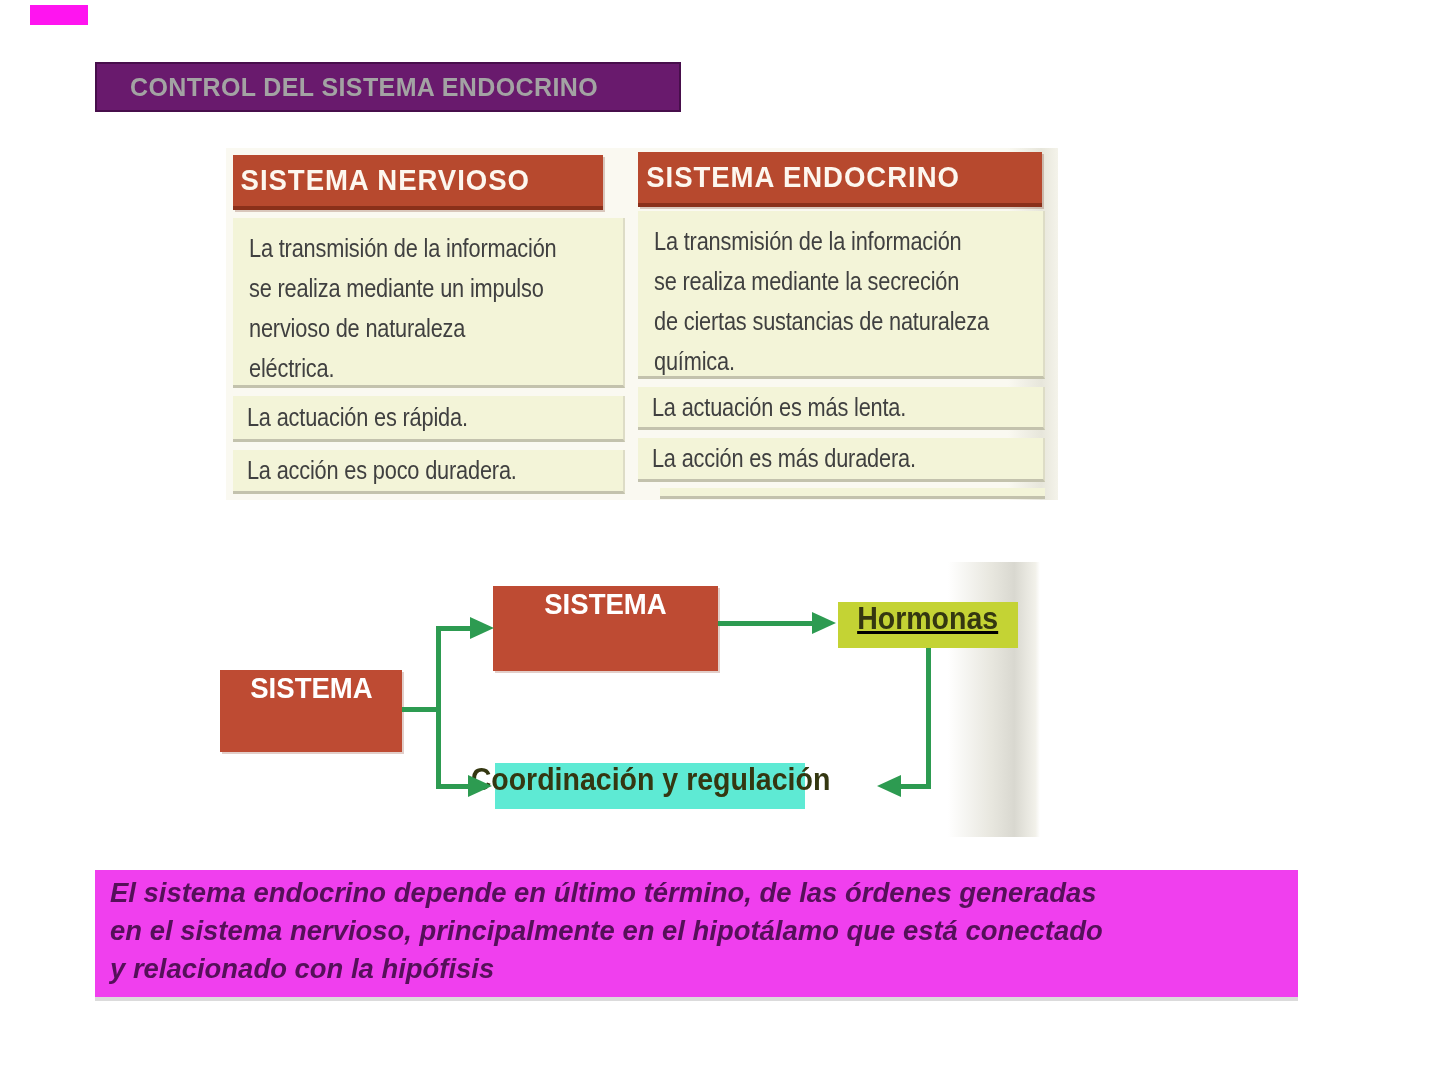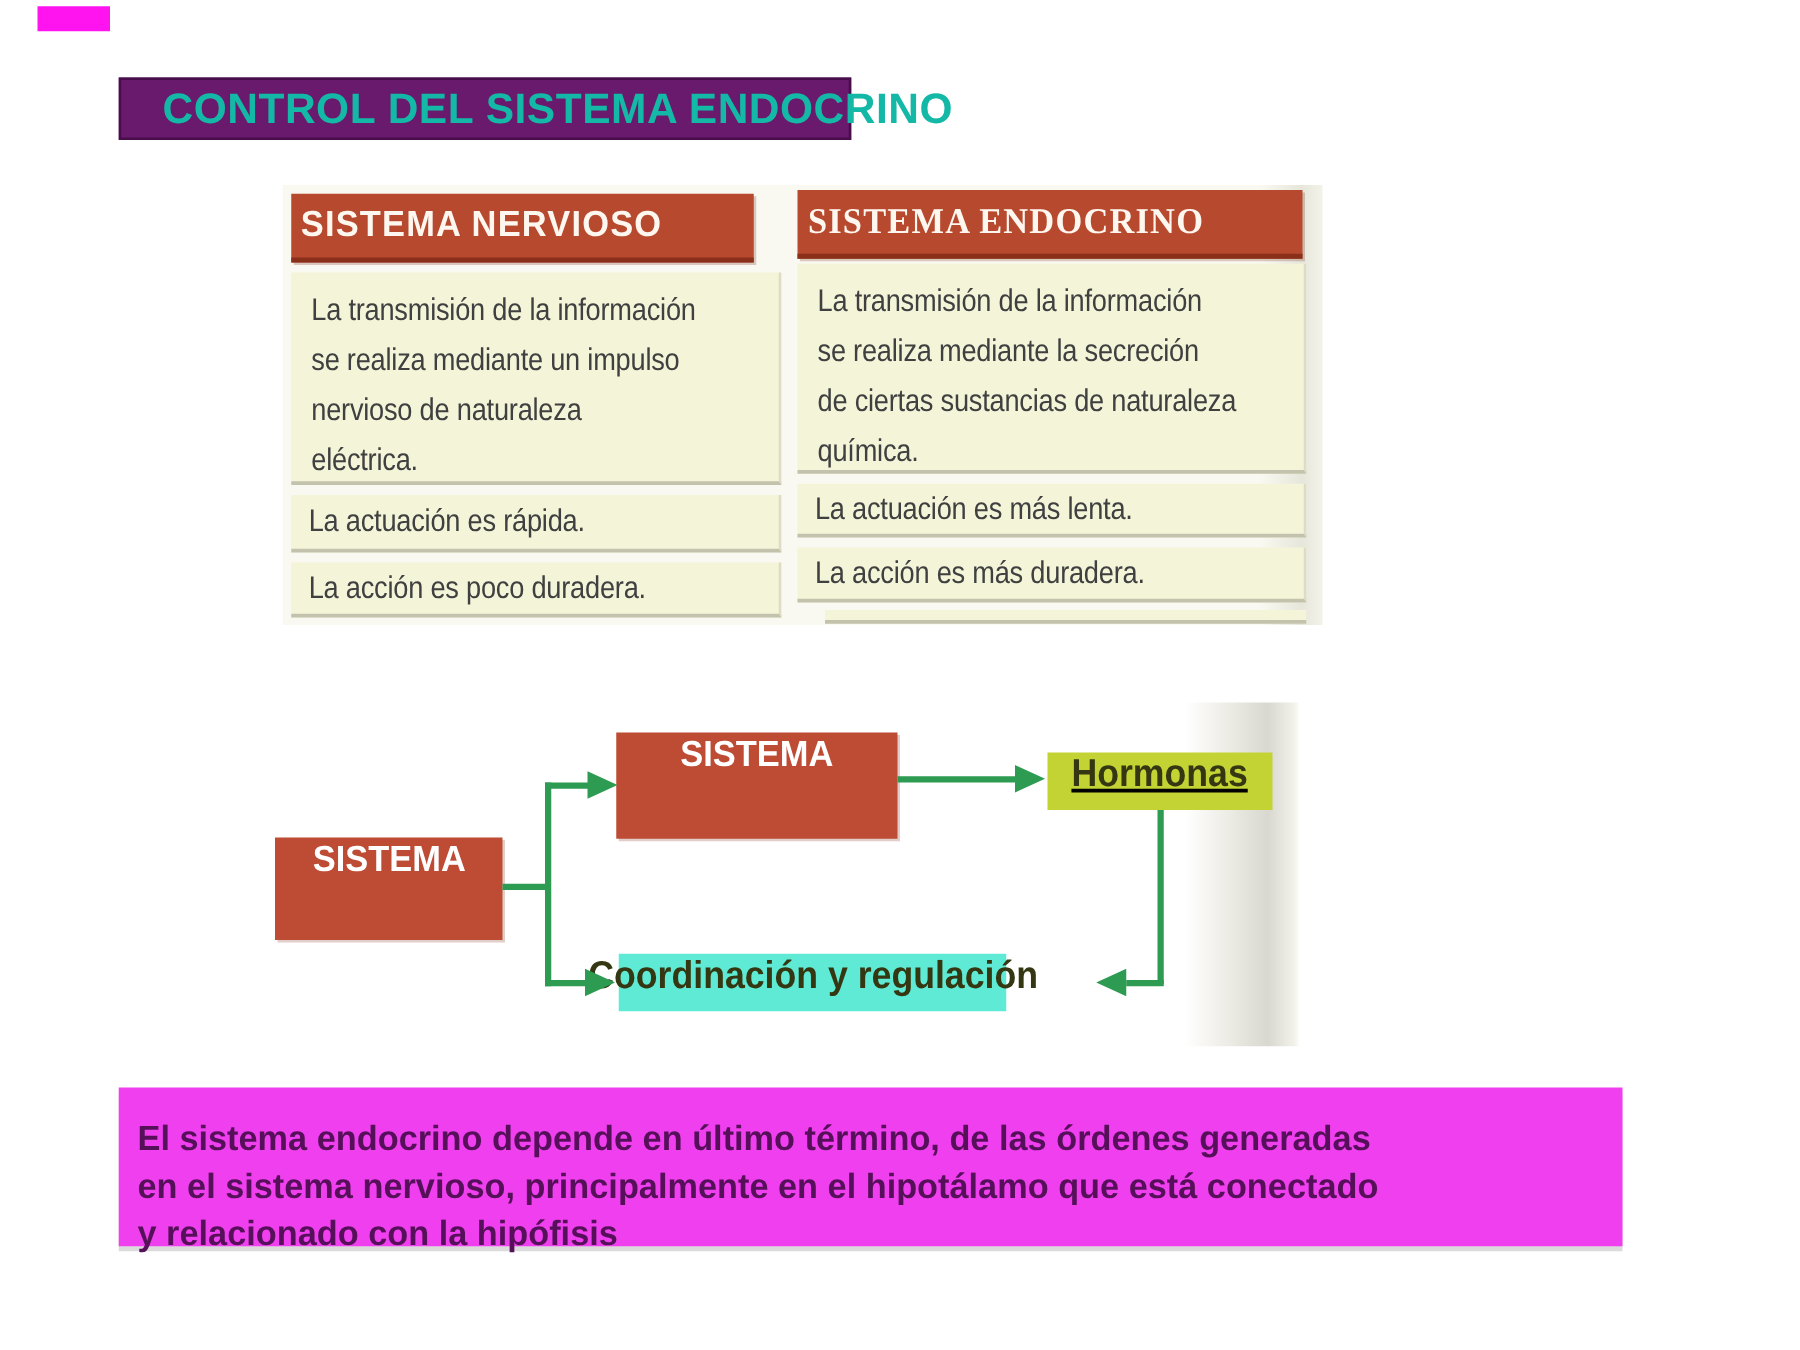--- a/index.html
+++ b/index.html
@@ -9,38 +9,38 @@
   }
   
   .chip{position:absolute;left:30px;top:5px;width:58px;height:20px;background:#FF14F0;}
   
   .title-bar{
     position:absolute;left:95px;top:62px;width:586px;height:50px;
     background:#691A6D;border:2px solid #470E4B;box-sizing:border-box;
     display:flex;align-items:center;
   }
   .title-bar span{
-    color:#14b8a6;font-weight:bold;font-size:34px;letter-spacing:.4px;padding-left:33px;white-space:nowrap;
+    color:#a3a3a3;font-weight:bold;font-size:25px;letter-spacing:.4px;padding-left:33px;white-space:nowrap;
   }
   
   .scan-bg{
     position:absolute;left:226px;top:148px;width:832px;height:352px;
     background:linear-gradient(to right,#faf9f1 0%,#faf9f1 94%,#e7e6db 98%,#f4f3ea 100%);
   }
   .th{
     position:absolute;background:#B7492E;border-bottom:4px solid #8a301a;box-sizing:border-box;
     display:flex;align-items:center;
     box-shadow:2px 2px 0 rgba(120,50,30,.25);
   }
   .th span{
     color:#fdf7ef;font-weight:bold;font-size:29px;letter-spacing:1px;white-space:nowrap;
     transform:scaleX(.95);transform-origin:50% 50%;
   }
   .th-l{left:233px;top:155px;width:370px;height:55px;}
-  .th-r{left:638px;top:152px;width:404px;height:55px;font-family:Liberation Serif, serif;}
+  .th-r{left:638px;top:152px;width:404px;height:55px;}
   .cell{
     position:absolute;background:#F3F4D8;box-sizing:border-box;
     border-bottom:3px solid #c3c2ad;border-right:2px solid #dddcc6;
     color:#404040;
   }
   .cell .pad{padding:10px 12px 0 16px;}
   .ln{
     font-size:25px;line-height:40px;white-space:nowrap;
     transform:scaleX(.87);transform-origin:0 50%;
     letter-spacing:-.2px;
@@ -85,21 +85,21 @@
   .h4{left:468px;top:775px;}
   .s5{left:718px;top:621px;width:96px;height:5px;}
   .h5{left:812px;top:612px;}
   .s6{left:926px;top:648px;width:5px;height:139px;}
   .s7{left:901px;top:784px;width:30px;height:5px;}
   .h7{left:877px;top:775px;}
   
   .footer{
     position:absolute;left:95px;top:870px;width:1203px;height:127px;
     background:#F03FEE;box-shadow:0 4px 0 rgba(190,190,190,.55);
-    padding:22px 0 0 15px;box-sizing:border-box;
+    padding:4px 0 0 15px;box-sizing:border-box;font-style:italic;
   }
   .footer .fl{
     color:#551059;font-weight:bold;font-size:28px;line-height:38px;white-space:nowrap;
     transform:scaleX(.98);transform-origin:0 50%;
   }
 </style>
 </head>
 <body>
 
 <div class="canvas">

